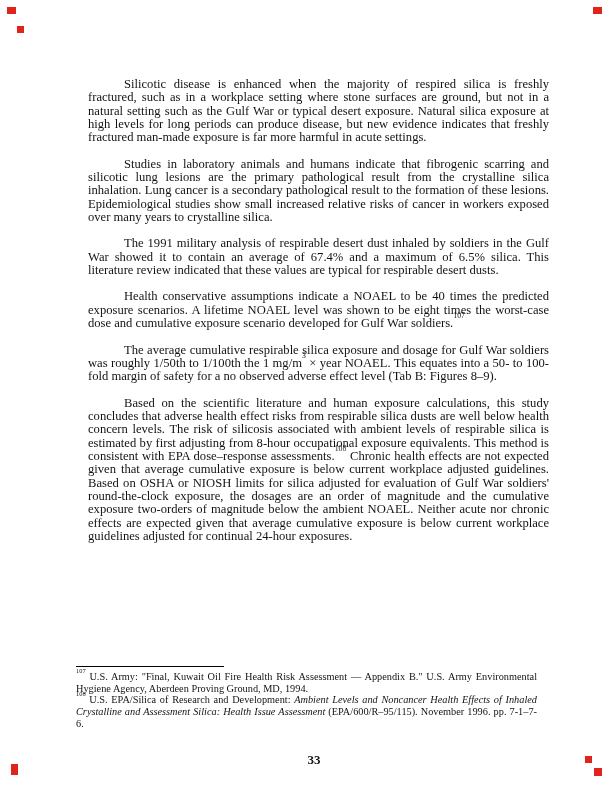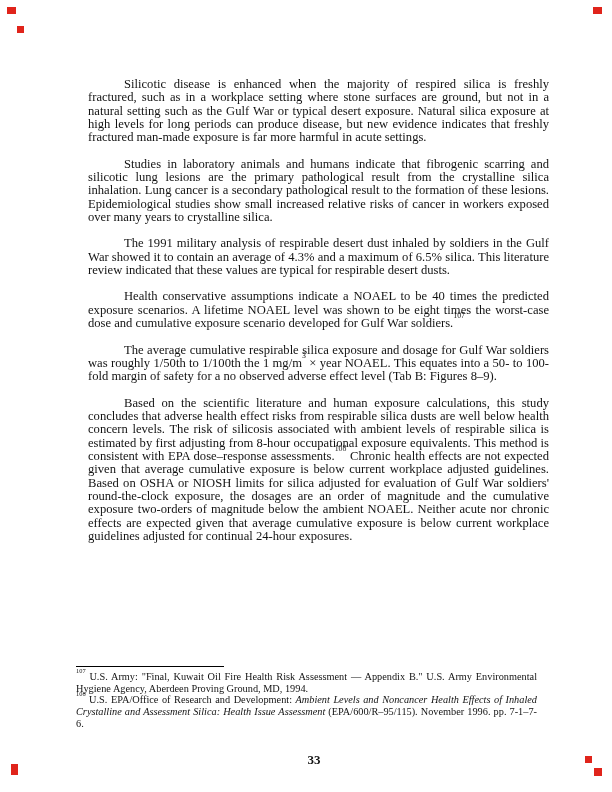--- a/index.html
+++ b/index.html
@@ -67,27 +67,27 @@
   <div class="mark m1" style="background: rgb(224, 36, 27);"></div>
   <div class="mark m2" style="background: rgb(224, 36, 27);"></div>
   <div class="mark m3" style="background: rgb(224, 36, 27);"></div>
   <div class="mark m4" style="background: rgb(224, 36, 27);"></div>
   <div class="mark m5" style="background: rgb(224, 36, 27);"></div>
   <div class="mark m6" style="background: rgb(224, 36, 27);"></div>
 
   <div class="body-text">
     <p><span>Silicotic disease is enhanced when the majority of respired silica is freshly fractured, such as in a workplace setting where stone surfaces are ground, but not in a natural setting such as the Gulf War or typical desert exposure. Natural silica exposure at high levels for long periods can produce disease, but new evidence indicates that freshly fractured man-made exposure is far more harmful in acute settings.</span></p>
     <p><span>Studies in laboratory animals and humans indicate that fibrogenic scarring and silicotic lung lesions are the primary pathological result from the crystalline silica inhalation. Lung cancer is a secondary pathological result to the formation of these lesions. Epidemiological studies show small increased relative risks of cancer in workers exposed over many years to crystalline silica.</span></p>
-    <p><span>The 1991 military analysis of respirable desert dust inhaled by soldiers in the Gulf War showed it to contain an average of 4.3% and a maximum of 6.5% silica. This literature review indicated that these values are typical for respirable desert dusts.</span></p>
+    <p><span>The 1991 military analysis of respirable desert dust inhaled by soldiers in the Gulf War showed it to contain an average of 67.4% and a maximum of 6.5% silica. This literature review indicated that these values are typical for respirable desert dusts.</span></p>
     <p><span>Health conservative assumptions indicate a NOAEL to be 40 times the predicted exposure scenarios. A lifetime NOAEL level was shown to be eight times the worst-case dose and cumulative exposure scenario developed for Gulf War soldiers.</span><sup>107</sup></p>
     <p><span>The average cumulative respirable silica exposure and dosage for Gulf War soldiers was roughly 1/50th to 1/100th the 1 mg/m</span><sup>3</sup><span> × year NOAEL. This equates into a 50- to 100-fold margin of safety for a no observed adverse effect level (Tab B: Figures 8–9).</span></p>
     <p><span>Based on the scientific literature and human exposure calculations, this study concludes that adverse health effect risks from respirable silica dusts are well below health concern levels. The risk of silicosis associated with ambient levels of respirable silica is estimated by first adjusting from 8-hour occupational exposure equivalents. This method is consistent with EPA dose–response assessments.</span><sup>108</sup><span> Chronic health effects are not expected given that average cumulative exposure is below current workplace adjusted guidelines. Based on OSHA or NIOSH limits for silica adjusted for evaluation of Gulf War soldiers' round-the-clock exposure, the dosages are an order of magnitude and the cumulative exposure two-orders of magnitude below the ambient NOAEL. Neither acute nor chronic effects are expected given that average cumulative exposure is below current workplace guidelines adjusted for continual 24-hour exposures.</span></p>
   </div>
 
   <div class="footnotes">
     <div class="footnote-rule"></div>
     <p><sup>107</sup><span> U.S. Army: "Final, Kuwait Oil Fire Health Risk Assessment — Appendix B." U.S. Army Environmental Hygiene Agency, Aberdeen Proving Ground, MD, 1994.</span></p>
-    <p><sup>108</sup><span> U.S. EPA/Office of Research and Development: </span><i>Ambient Levels and Noncancer Health Effects of Inhaled Crystalline and Assessment Silica: Health Issue Assessment</i><span> (EPA/600/R–95/115). November 1996. pp. 7-1–7-6.</span></p>
+    <p><sup>108</sup><span> U.S. EPA/Silica of Research and Development: </span><i>Ambient Levels and Noncancer Health Effects of Inhaled Crystalline and Assessment Silica: Health Issue Assessment</i><span> (EPA/600/R–95/115). November 1996. pp. 7-1–7-6.</span></p>
   </div>
 
   <div class="page-number">33</div>
 
 </div>
 
 </body></html>

